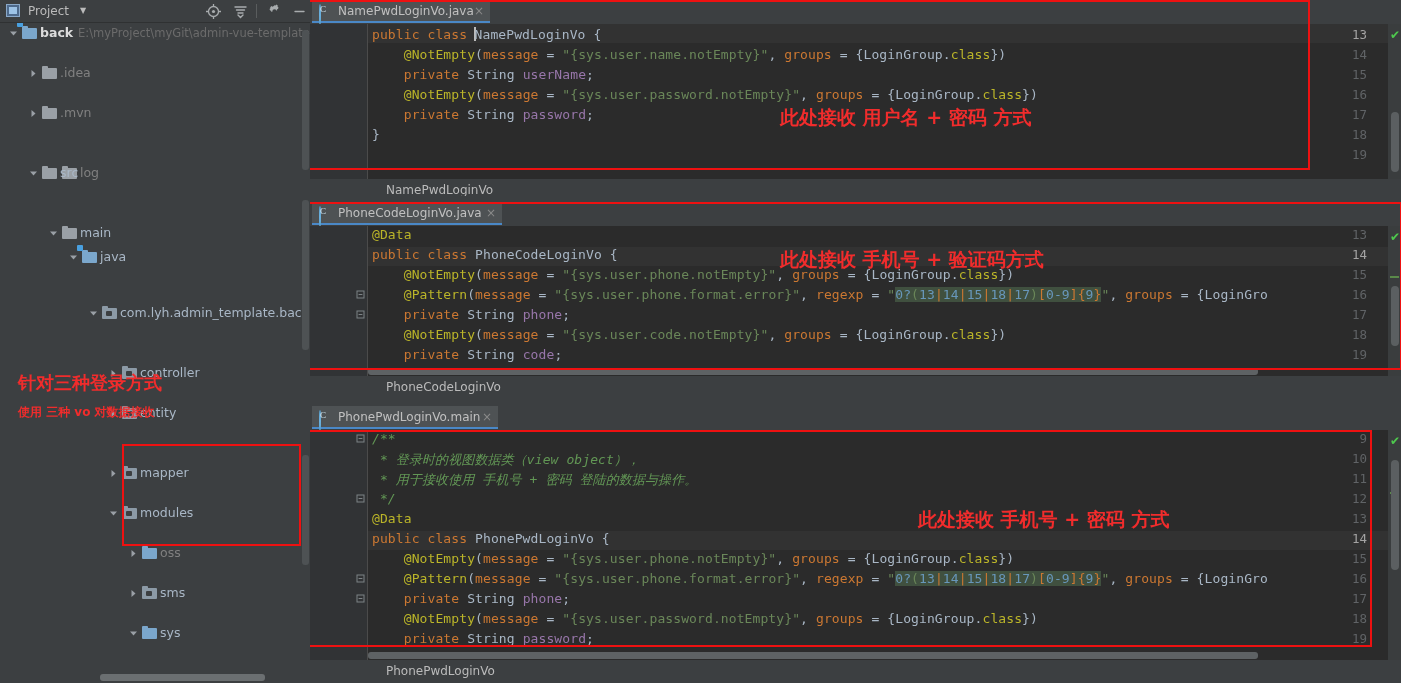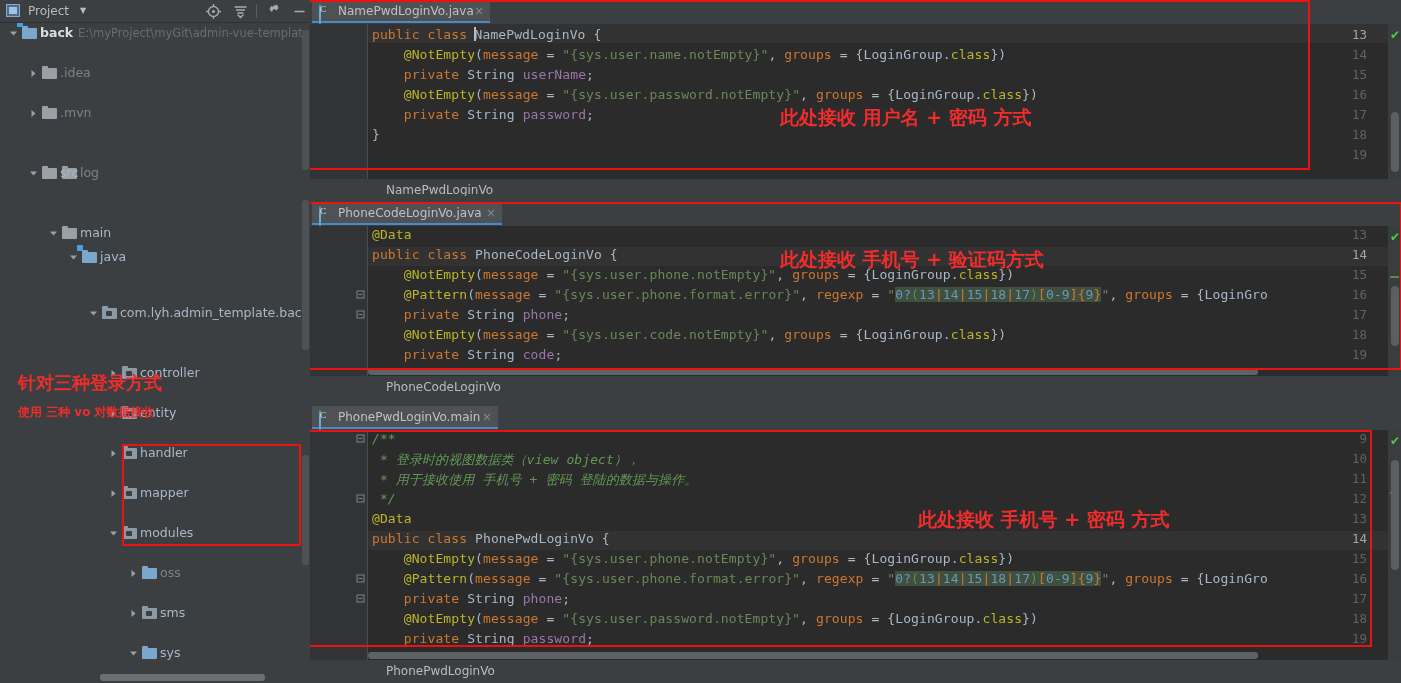--- a/index.html
+++ b/index.html
@@ -233,29 +233,20 @@
      </div>
           <div class="row" style="top:200px">
        <span class="arrow" style="left:109px">
                  <svg width="9" height="9" viewBox="0 0 9 9">
                 <path d="M2.5 1l4 3.5-4 3.5z" fill="#9aa0a6"></path>
               </svg>
             </span>
        <span class="ficon" style="left:122px"><span class="fd pkg"><i></i><b></b></span></span>
        <span class="lbl" style="left:140px">entity</span>
      </div>
-          <div class="row" style="top:220px">
-       <span class="arrow" style="left:109px">
-                 <svg width="9" height="9" viewBox="0 0 9 9">
-                <path d="M2.5 1l4 3.5-4 3.5z" fill="#9aa0a6"></path>
-              </svg>
-            </span>
-       <span class="ficon" style="left:122px"><span class="fd pkg"><i></i><b></b></span></span>
-       <span class="lbl" style="left:140px">handler</span>
-     </div>
           <div class="row" style="top:240px">
        <span class="arrow" style="left:109px">
                  <svg width="9" height="9" viewBox="0 0 9 9">
                 <path d="M2.5 1l4 3.5-4 3.5z" fill="#9aa0a6"></path>
               </svg>
             </span>
        <span class="ficon" style="left:122px"><span class="fd pkg"><i></i><b></b></span></span>
        <span class="lbl" style="left:140px">mapper</span>
      </div>
           <div class="row" style="top:260px">

